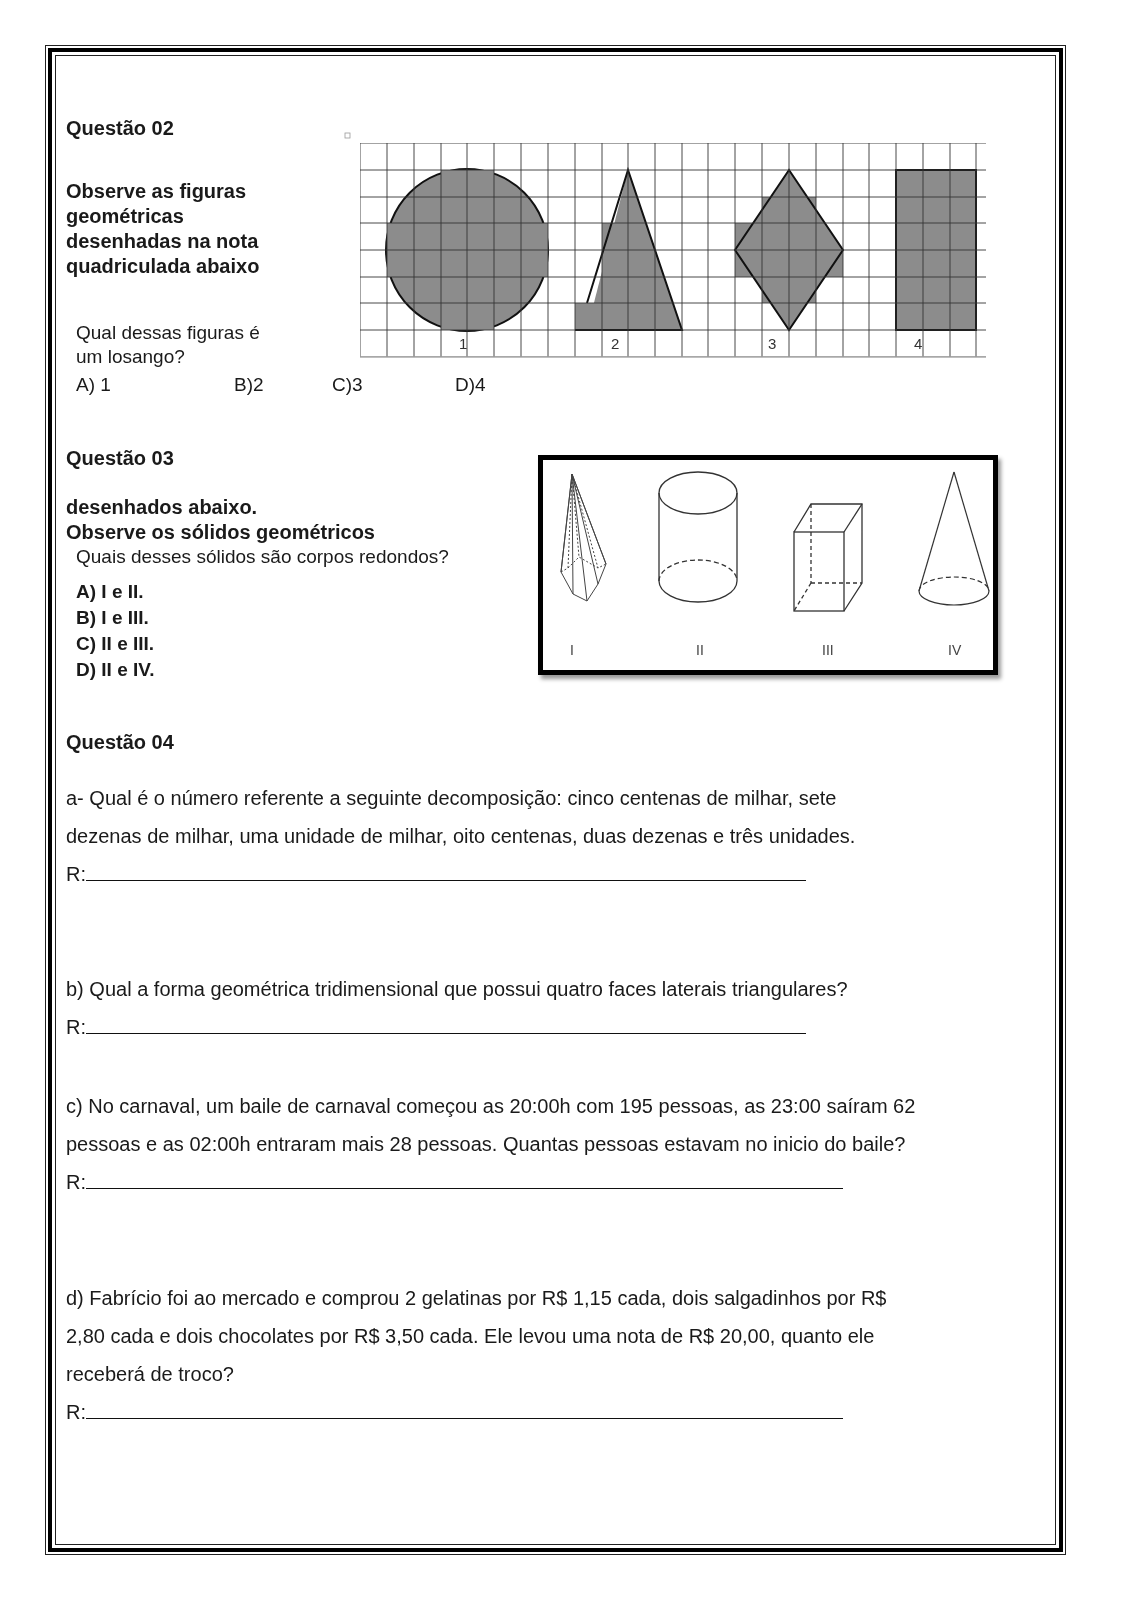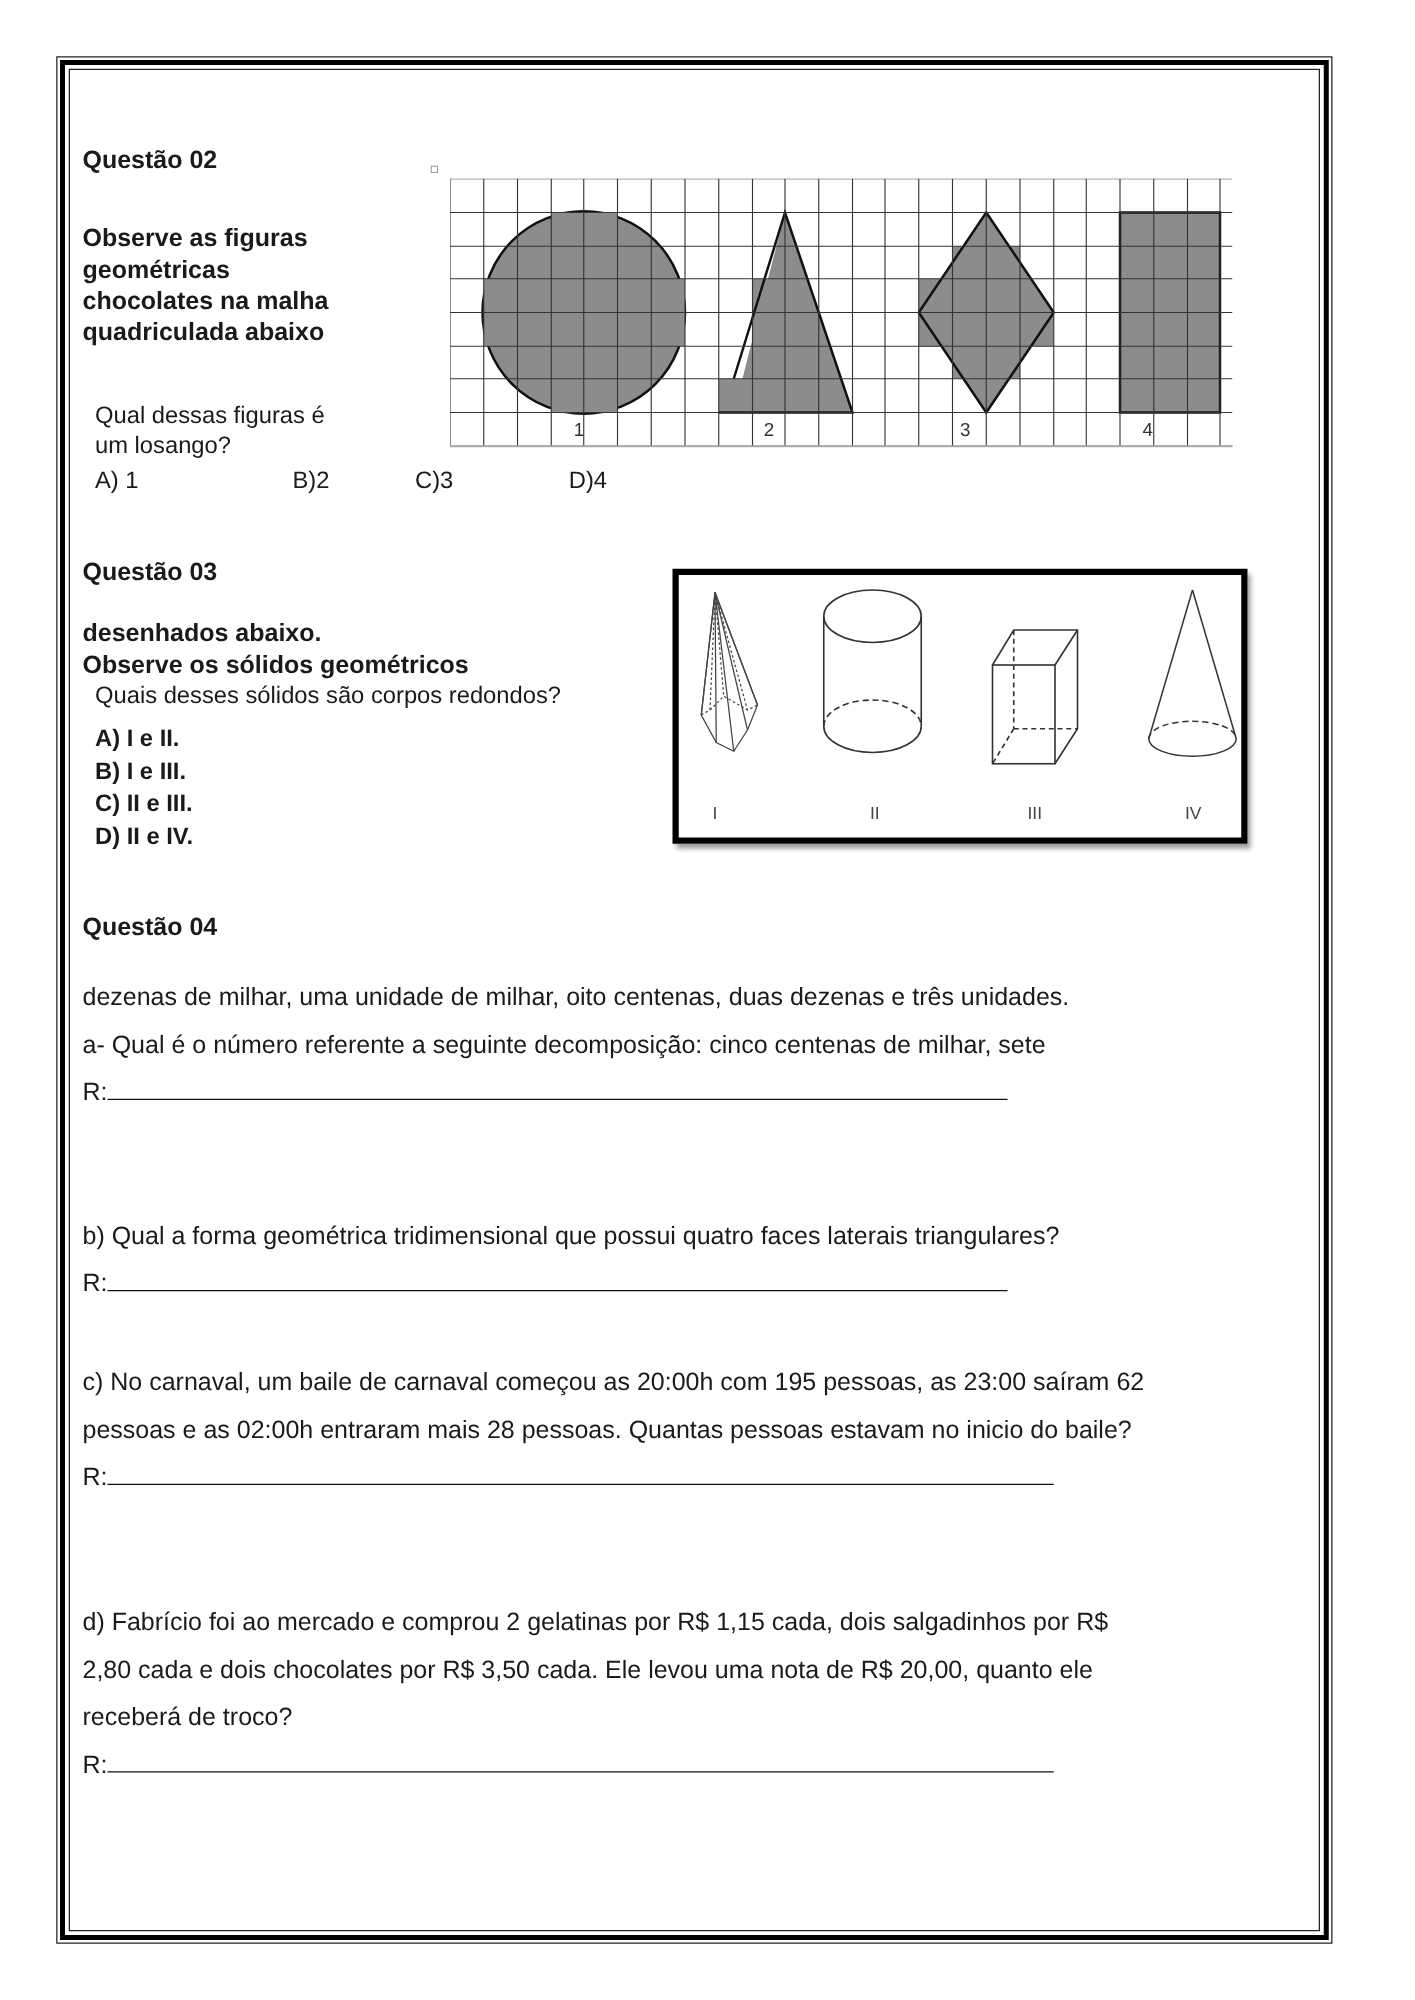--- a/index.html
+++ b/index.html
@@ -24,21 +24,21 @@
 
 <div class="frame-outer"></div>
 <div class="frame-thick"></div>
 <div class="frame-inner"></div>
 
 <div class="abs qtitle" style="left:66px; top:117px;">Questão 02</div>
 
 <div class="abs bold20" style="left:66px; top:179px;">
   <div>Observe as figuras</div>
   <div>geométricas</div>
-  <div>chocolates na malha</div>
+  <div>desenhadas na nota</div>
   <div>quadriculada abaixo</div>
 </div>
 
 <div class="abs reg19" style="left:76px; top:321px;">
   <div>Qual dessas figuras é</div>
   <div>um losango?</div>
 </div>
 
 <div class="abs reg19" style="left:76px; top:373px;">A) 1</div>
 <div class="abs reg19" style="left:234px; top:373px;">B)2</div>
@@ -179,22 +179,22 @@
     <text x="570" y="655" font-size="14" fill="#444">I</text>
     <text x="696" y="655" font-size="14" fill="#444">II</text>
     <text x="822" y="655" font-size="14" fill="#444">III</text>
     <text x="948" y="655" font-size="14" fill="#444">IV</text>
   </svg>
 </div>
 
 <div class="abs qtitle" style="left:66px; top:731px;">Questão 04</div>
 
 <div class="abs reg20" style="left:66px; top:779px; line-height:38px;">
+  <div>a- Qual é o número referente a seguinte decomposição: cinco centenas de milhar, sete</div>
   <div>dezenas de milhar, uma unidade de milhar, oito centenas, duas dezenas e três unidades.</div>
-  <div>a- Qual é o número referente a seguinte decomposição: cinco centenas de milhar, sete</div>
   <div>
     <span>R:</span><span class="answer-line" style="width:720px;"></span>
   </div>
 </div>
 
 <div class="abs reg20" style="left:66px; top:970px; line-height:38px;">
   <div>b) Qual a forma geométrica tridimensional que possui quatro faces laterais triangulares?</div>
   <div>
     <span>R:</span><span class="answer-line" style="width:720px;"></span>
   </div>

